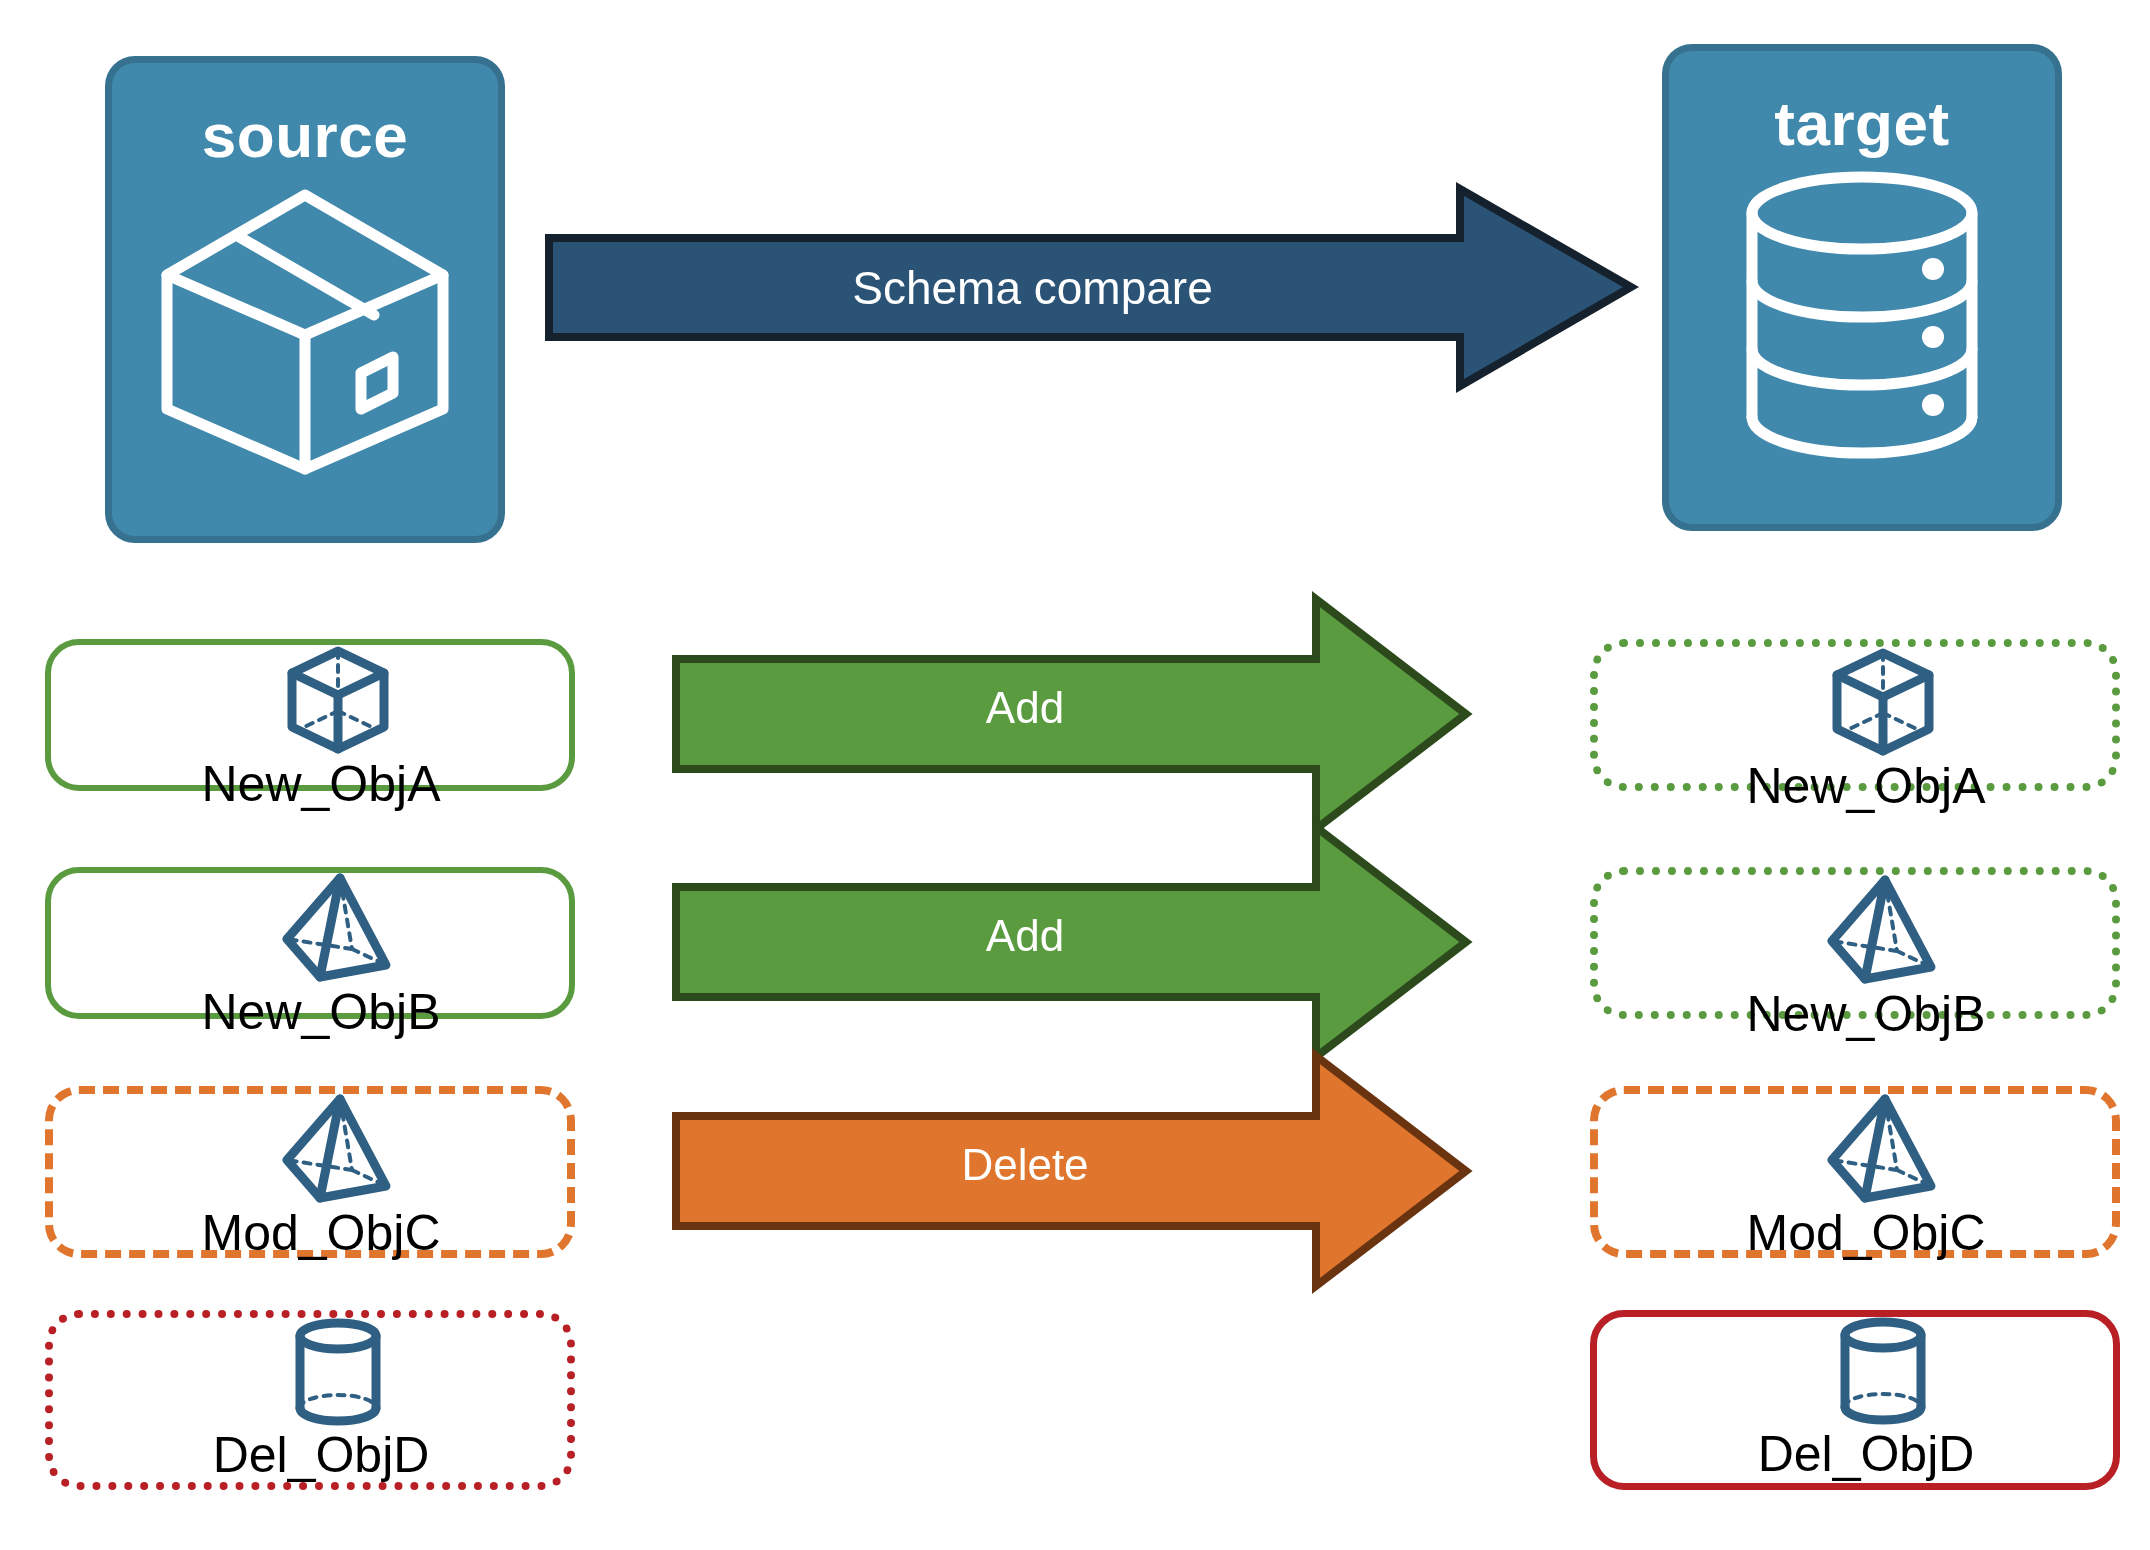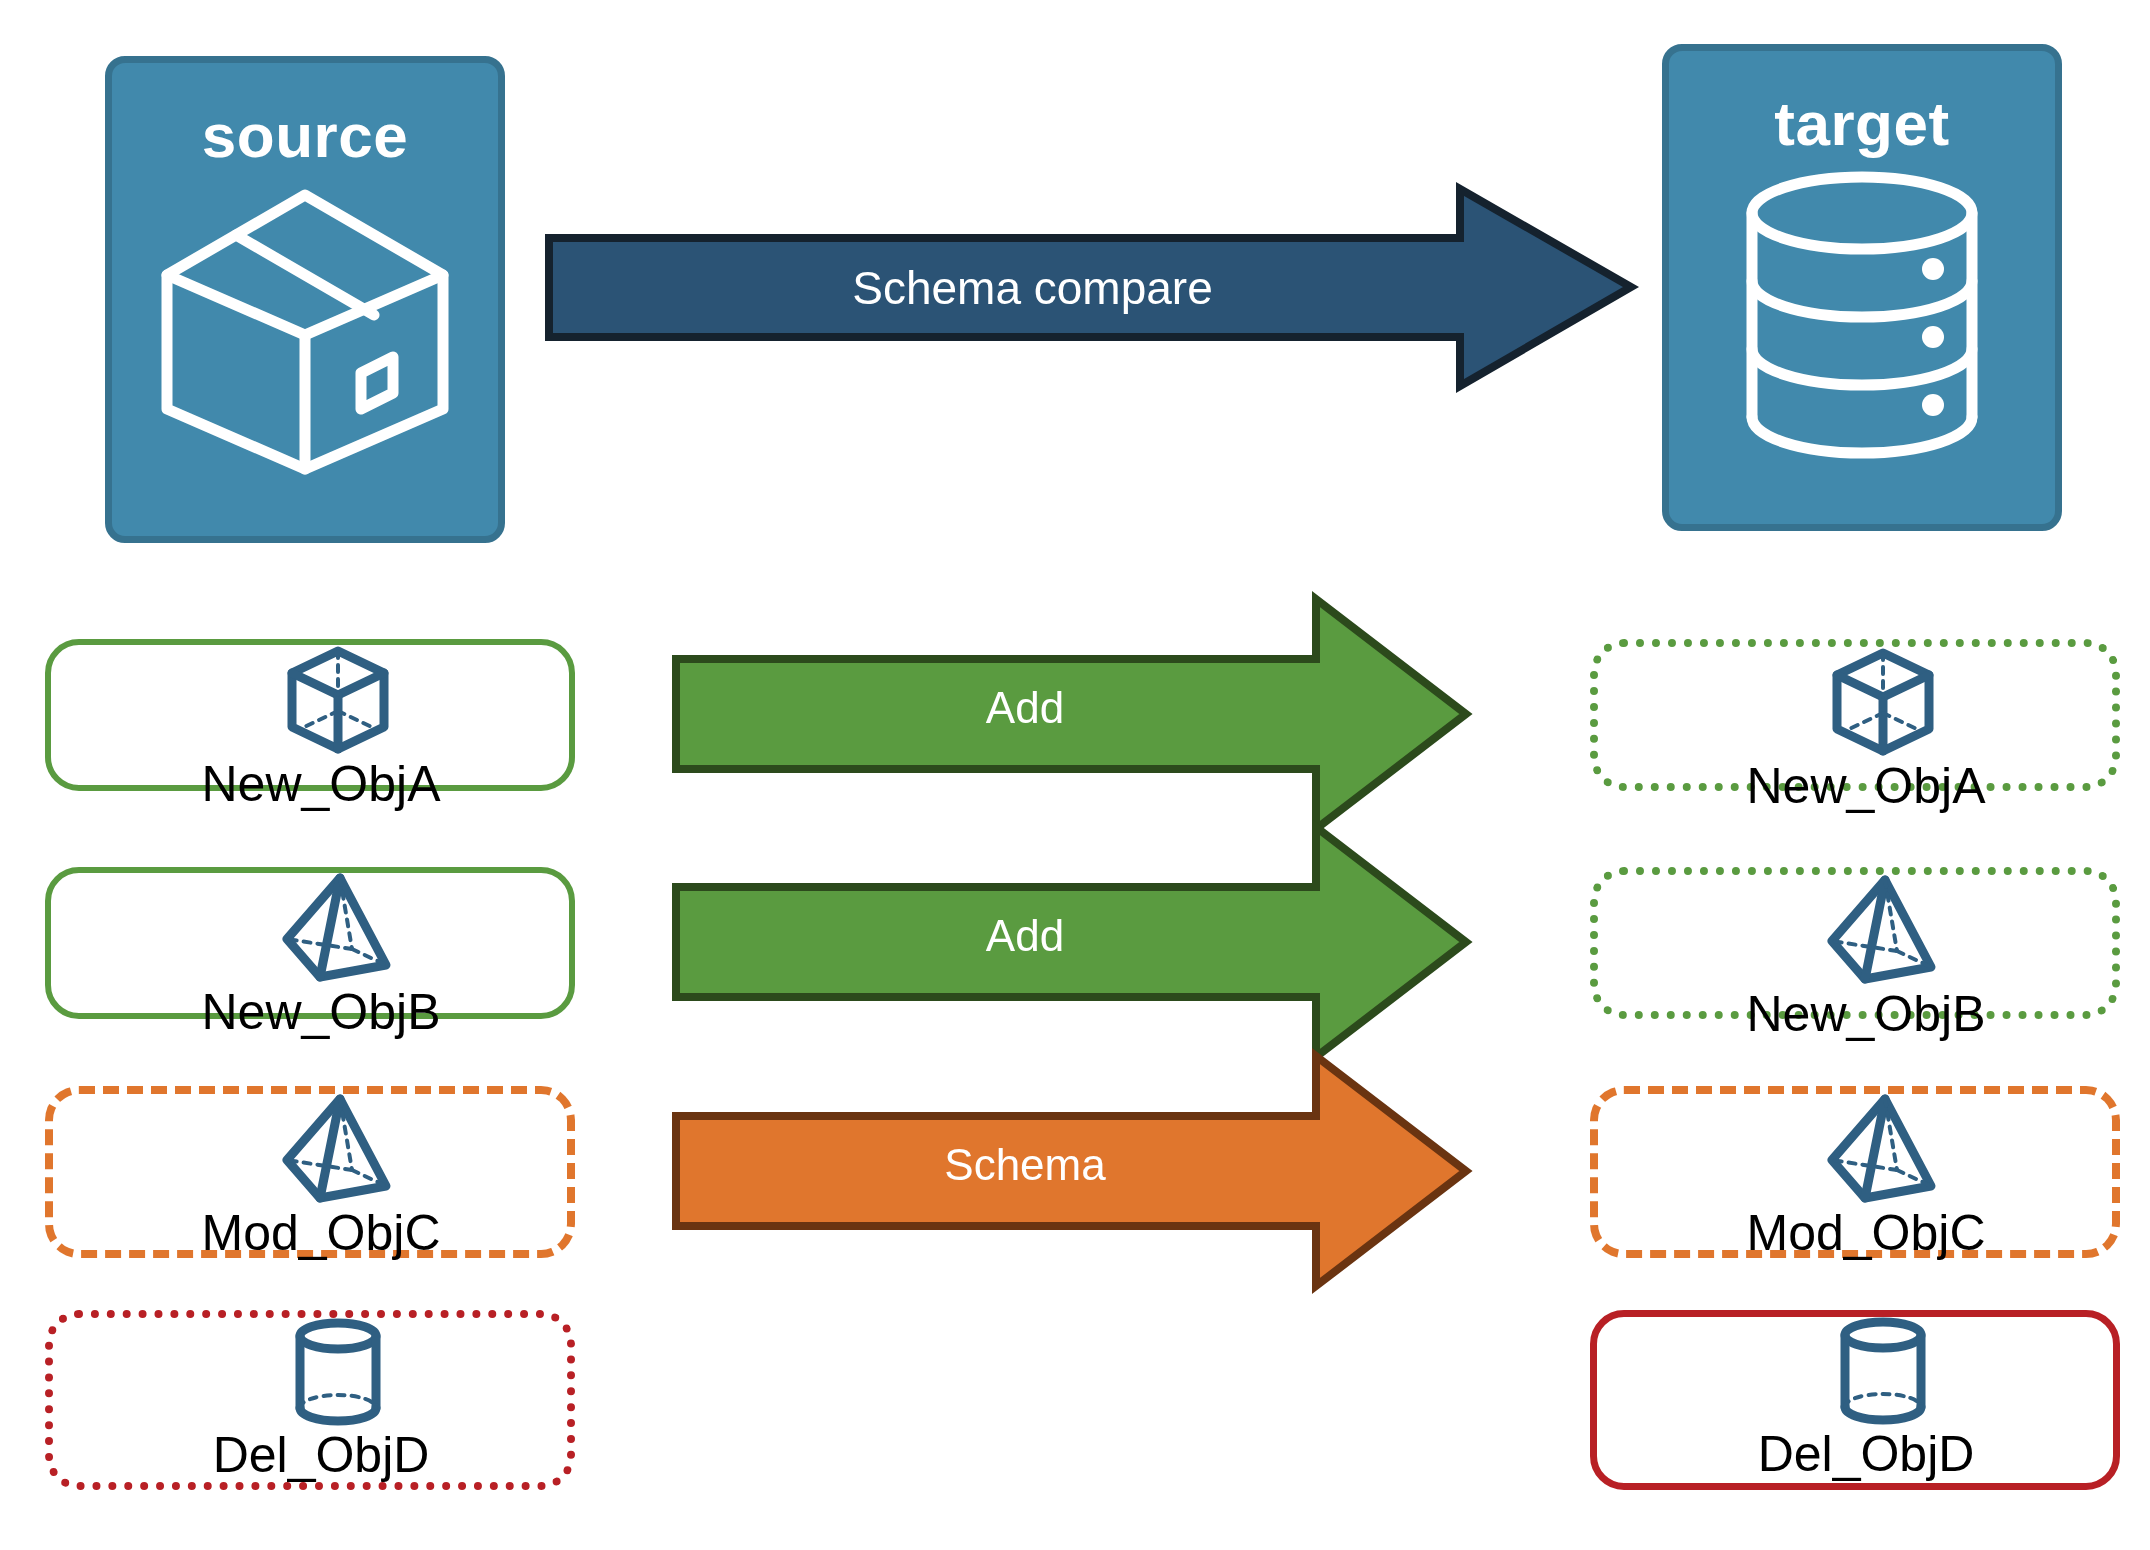--- a/index.html
+++ b/index.html
@@ -18,21 +18,21 @@
   .canvas {
     position: absolute;
     left: 0; top: 0;
     width: 2150px;
     height: 1550px;
   }
 
   
   .endpoint {
     position: absolute;
-    border-radius: 20px;
+    border-radius: 30px;
     background: #4189ac;
     border: 7px solid #36728f;
     box-sizing: border-box;
     display: flex;
     flex-direction: column;
     align-items: center;
   }
   .endpoint-title {
     color: #ffffff;
     font-weight: bold;
@@ -291,21 +291,21 @@
           </g>
         </svg>
       </div>
       <div class="obj-label">Mod_ObjC</div>
     </div>
 
     <div class="action-arrow a2 ar-2">
       <svg width="798" height="238" viewBox="0 0 798 238" preserveAspectRatio="none">
         <polygon points="4,64 644,64 644,4 794,119 644,234 644,174 4,174" fill="#E0762D" stroke="#6A3411" stroke-width="8" stroke-linejoin="miter"></polygon>
       </svg>
-      <div class="arrow-label">Schema</div>
+      <div class="arrow-label">Delete</div>
     </div>
 
     <div class="obj-card right bd-dashed-orange" style="height:172px; top:14px;">
       <div class="obj-icon">
         <svg width="112" height="110" viewBox="0 0 112 110">
           <g fill="none" stroke="#2F5F82" stroke-width="9" stroke-linejoin="round" stroke-linecap="round">
             <path d="M58 5 L104 92 L38 104 L5 66 Z"></path>
             <path d="M58 5 L38 104"></path>
           </g>
           <g fill="none" stroke="#2F5F82" stroke-width="4" stroke-dasharray="7 7" stroke-linecap="round">

